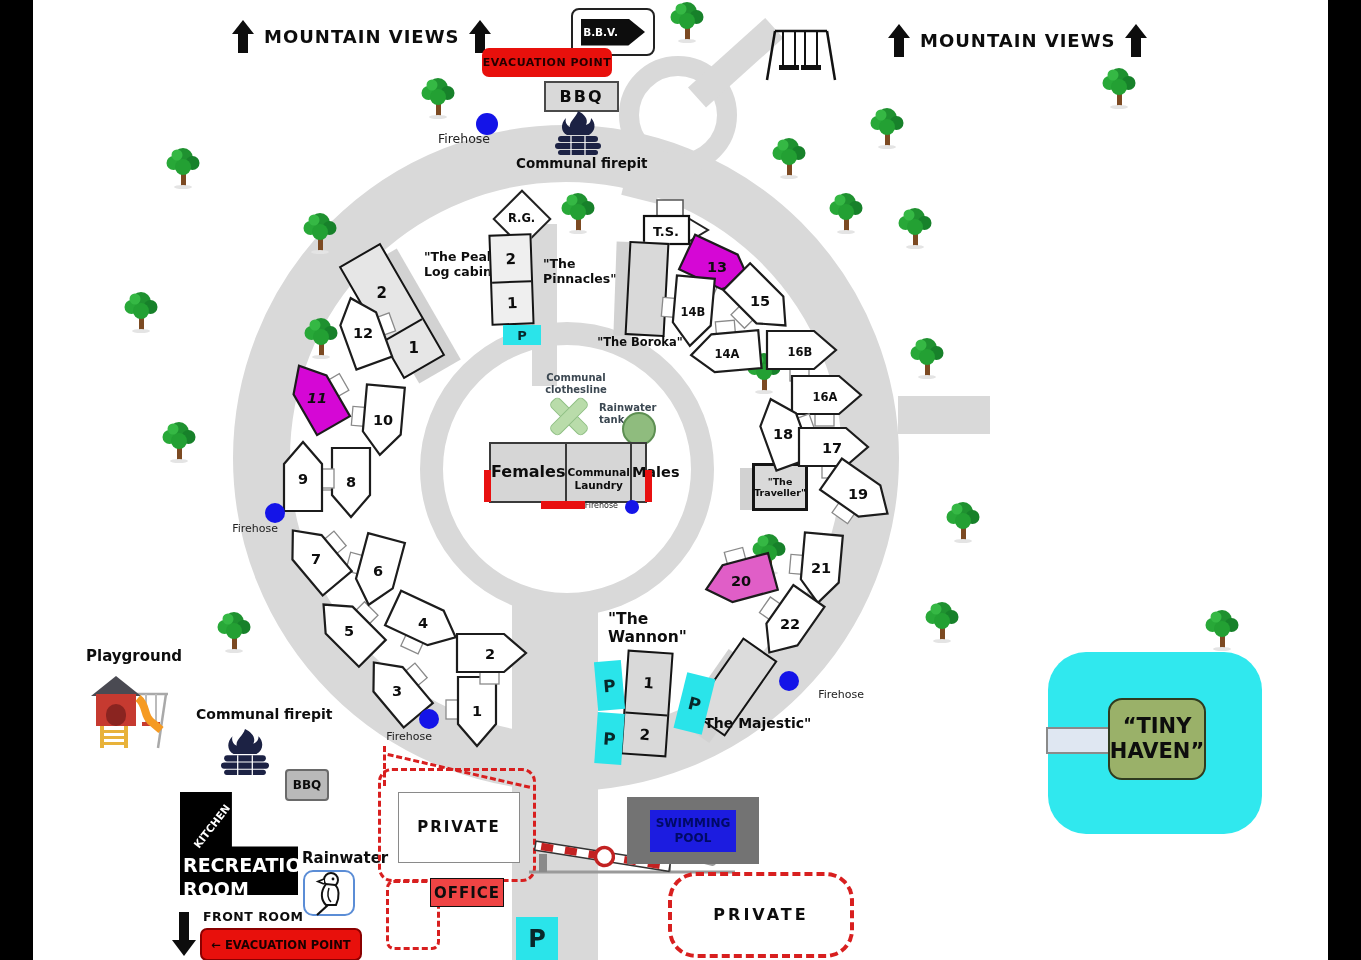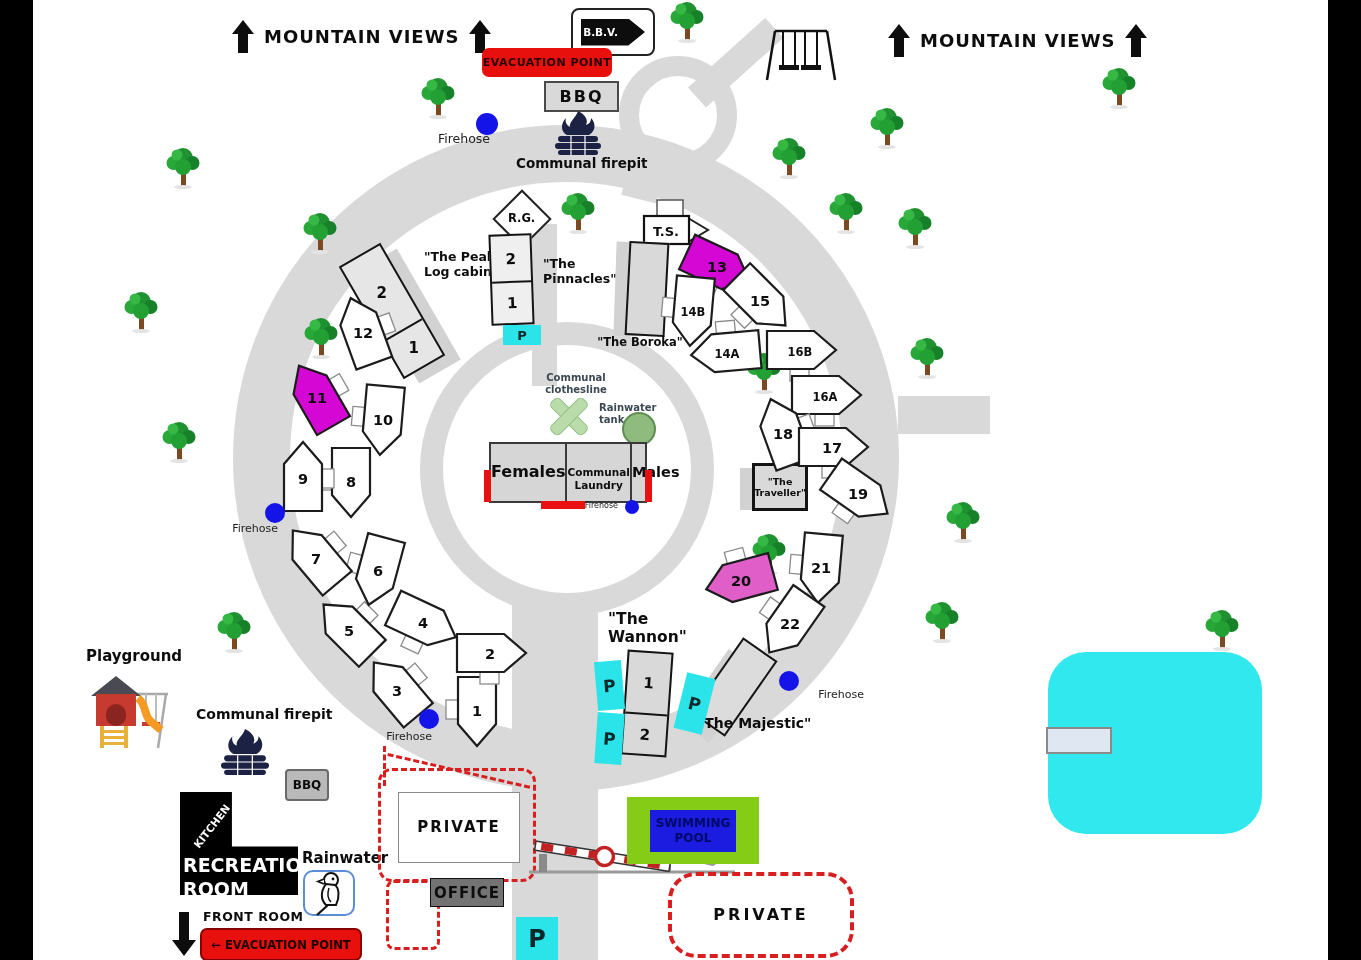--- a/index.html
+++ b/index.html
@@ -255,21 +255,21 @@
   
   <div class="abs" style="left:383px;top:746px;width:0;height:40px;border-left:3px dashed #d81f1f"></div>
   <div class="abs" style="left:388px;top:753px;width:146px;height:0;border-top:3px dashed #d81f1f;transform:rotate(13deg);transform-origin:0 0"></div>
 
   <div class="abs dashed" style="left:378px;top:768px;width:152px;height:108px;border-radius:14px"></div>
   <div class="abs ctr" style="left:398px;top:792px;width:120px;height:69px;background:#fff;border:1.5px solid #8a8a8a">
     <span class="lbl" style="font-size:15px;letter-spacing:2px">PRIVATE</span>
   </div>
   <div class="abs dashed" style="left:386px;top:880px;width:48px;height:64px;border-radius:8px"></div>
 
-  <div class="abs ctr" style="left:430px;top:878px;width:72px;height:27px;background:#737373;border:1px solid #111;font-weight:bold;font-size:15px;letter-spacing:1px">
+  <div class="abs ctr" style="left:430px;top:878px;width:72px;height:27px;background:#ef4444;border:1px solid #111;font-weight:bold;font-size:15px;letter-spacing:1px">
     <span>OFFICE</span>
   </div>
 
   
   <div class="abs" style="left:525px;top:826px">
     <svg width="215" height="52" viewBox="0 0 215 52">
       <line x1="4" y1="46" x2="210" y2="46" stroke="#9a9a9a" stroke-width="3"></line>
       <rect x="14" y="28" width="8" height="18" fill="#8a8a8a"></rect>
       <rect x="138" y="28" width="8" height="18" fill="#8a8a8a"></rect>
       <rect x="152" y="22" width="42" height="9" rx="4.5" fill="#999" transform="rotate(14 152 22)"></rect>
@@ -279,35 +279,39 @@
         <rect x="40" y="16.8" width="12" height="7.4" fill="#c22222"></rect>
         <rect x="64" y="16.8" width="12" height="7.4" fill="#c22222"></rect>
         <rect x="100" y="16.8" width="12" height="7.4" fill="#c22222"></rect>
         <rect x="124" y="16.8" width="12" height="7.4" fill="#c22222"></rect>
         <circle cx="80" cy="20.5" r="9" fill="#fff" stroke="#c22222" stroke-width="3.5"></circle>
       </g>
     </svg>
   </div>
 
   
-  <div class="abs ctr" style="left:627px;top:797px;width:132px;height:67px;background:#84cc16">
+  <div class="abs ctr" style="left:627px;top:797px;width:132px;height:67px;background:#737373">
     <div class="ctr" style="width:86px;height:42px;background:#1c1ce0">
       <span class="lbl" style="font-size:12px;color:#000a66;text-align:center">SWIMMING
 POOL</span>
     </div>
   </div>
 
   
   <div class="abs ctr" style="left:668px;top:872px;width:186px;height:86px;border:4px dashed #d81f1f;border-radius:28px;box-sizing:border-box">
     <span class="lbl" style="font-size:16px;letter-spacing:3px">PRIVATE</span>
   </div>
 
   
   <div class="abs" style="left:1048px;top:652px;width:214px;height:182px;background:#30e8ee;border-radius:38px"></div>
   <div class="abs" style="left:1046px;top:727px;width:66px;height:27px;background:#dfe7f2;border:2px solid #8a8a8a;box-sizing:border-box"></div>
+  <div class="abs ctr" style="left:1108px;top:698px;width:98px;height:82px;background:#9ab169;border:2.5px solid #2f3b1f;border-radius:14px;box-sizing:border-box">
+    <span class="lbl" style="font-size:21px;font-weight:600;text-align:center">“TINY
+HAVEN”</span>
+  </div>
 
   
   <div id="dyn" class="abs" style="left:0;top:0">
       <div style="position: absolute; left: 668px; top: 0px;"><svg width="38" height="44" viewBox="0 0 38 44">
  <rect x="17" y="26" width="5" height="14" fill="#7c4a22"></rect>
  <ellipse cx="19" cy="41" rx="9" ry="2" fill="#e4e4e4"></ellipse>
  <circle cx="19" cy="12" r="10" fill="#1f9130"></circle>
  <circle cx="9.5" cy="17" r="7" fill="#28a838"></circle>
  <circle cx="28.5" cy="17" r="7" fill="#17812a"></circle>
  <circle cx="19" cy="21" r="8" fill="#23a033"></circle>
@@ -547,21 +551,21 @@
     </g>
     <text x="29" y="47" text-anchor="middle" font-size="14.5" font-weight="bold" fill="#0d0d0d">9</text>
   </svg></div>
       <div style="position: absolute; left: 354px; top: 378px;"><svg width="58" height="78" viewBox="0 0 58 78" style="overflow:visible">
     <g transform="rotate(185 29 41)">
       <rect x="45" y="32" width="15" height="19" fill="#fff" stroke="#8a8a8a" stroke-width="1.3"></rect>
       <polygon points="10,27 29,5 48,27 48,74 10,74" fill="#ffffff" stroke="#1c1c1c" stroke-width="2.2"></polygon>
     </g>
     <text x="29" y="47" text-anchor="middle" font-size="14.5" font-weight="bold" fill="#0d0d0d">10</text>
   </svg></div>
-      <div style="position: absolute; left: 288px; top: 356px;"><svg width="58" height="78" viewBox="0 0 58 78" style="overflow:visible">
+      <div style="position: absolute; left: 288px; top: 356px; font-style: italic;"><svg width="58" height="78" viewBox="0 0 58 78" style="overflow:visible">
     <g transform="rotate(-30 29 41)">
       <rect x="45" y="32" width="15" height="19" fill="#fff" stroke="#8a8a8a" stroke-width="1.3"></rect>
       <polygon points="10,27 29,5 48,27 48,74 10,74" fill="#d507d5" stroke="#1c1c1c" stroke-width="2.2"></polygon>
     </g>
     <text x="29" y="47" text-anchor="middle" font-size="14.5" font-weight="bold" fill="#0d0d0d">11</text>
   </svg></div>
       <div style="position: absolute; left: 334px; top: 291px;"><svg width="58" height="78" viewBox="0 0 58 78" style="overflow:visible">
     <g transform="rotate(-20 29 41)">
       <rect x="45" y="32" width="15" height="19" fill="#fff" stroke="#8a8a8a" stroke-width="1.3"></rect>
       <polygon points="10,27 29,5 48,27 48,74 10,74" fill="#ffffff" stroke="#1c1c1c" stroke-width="2.2"></polygon>

